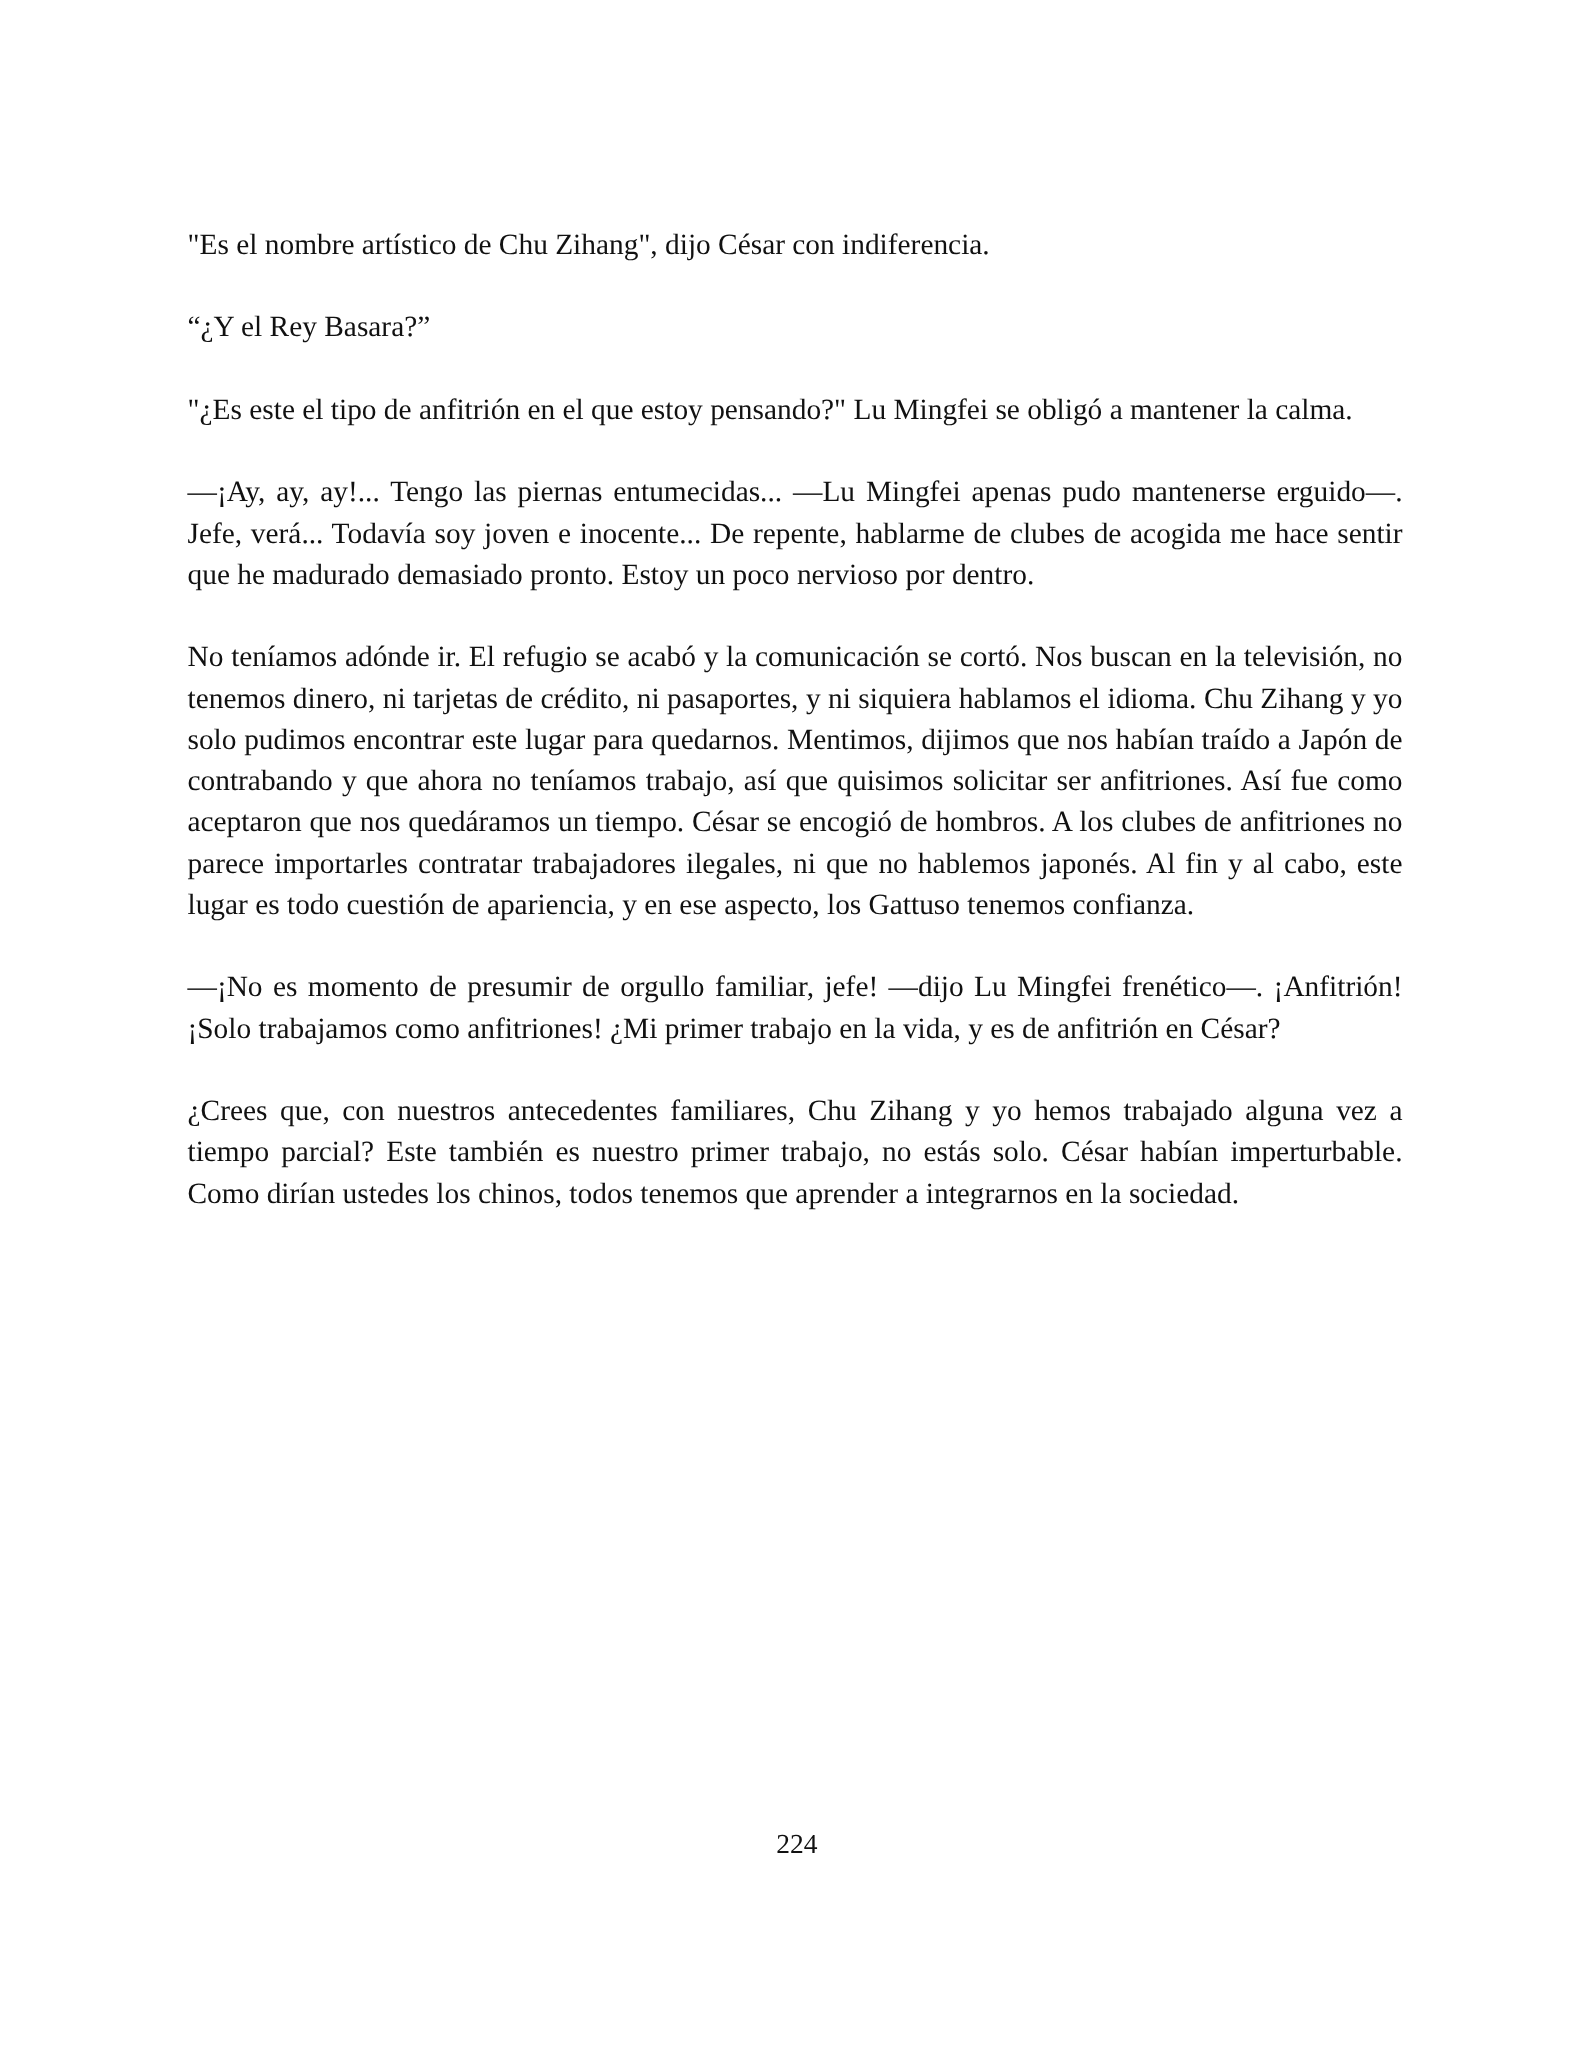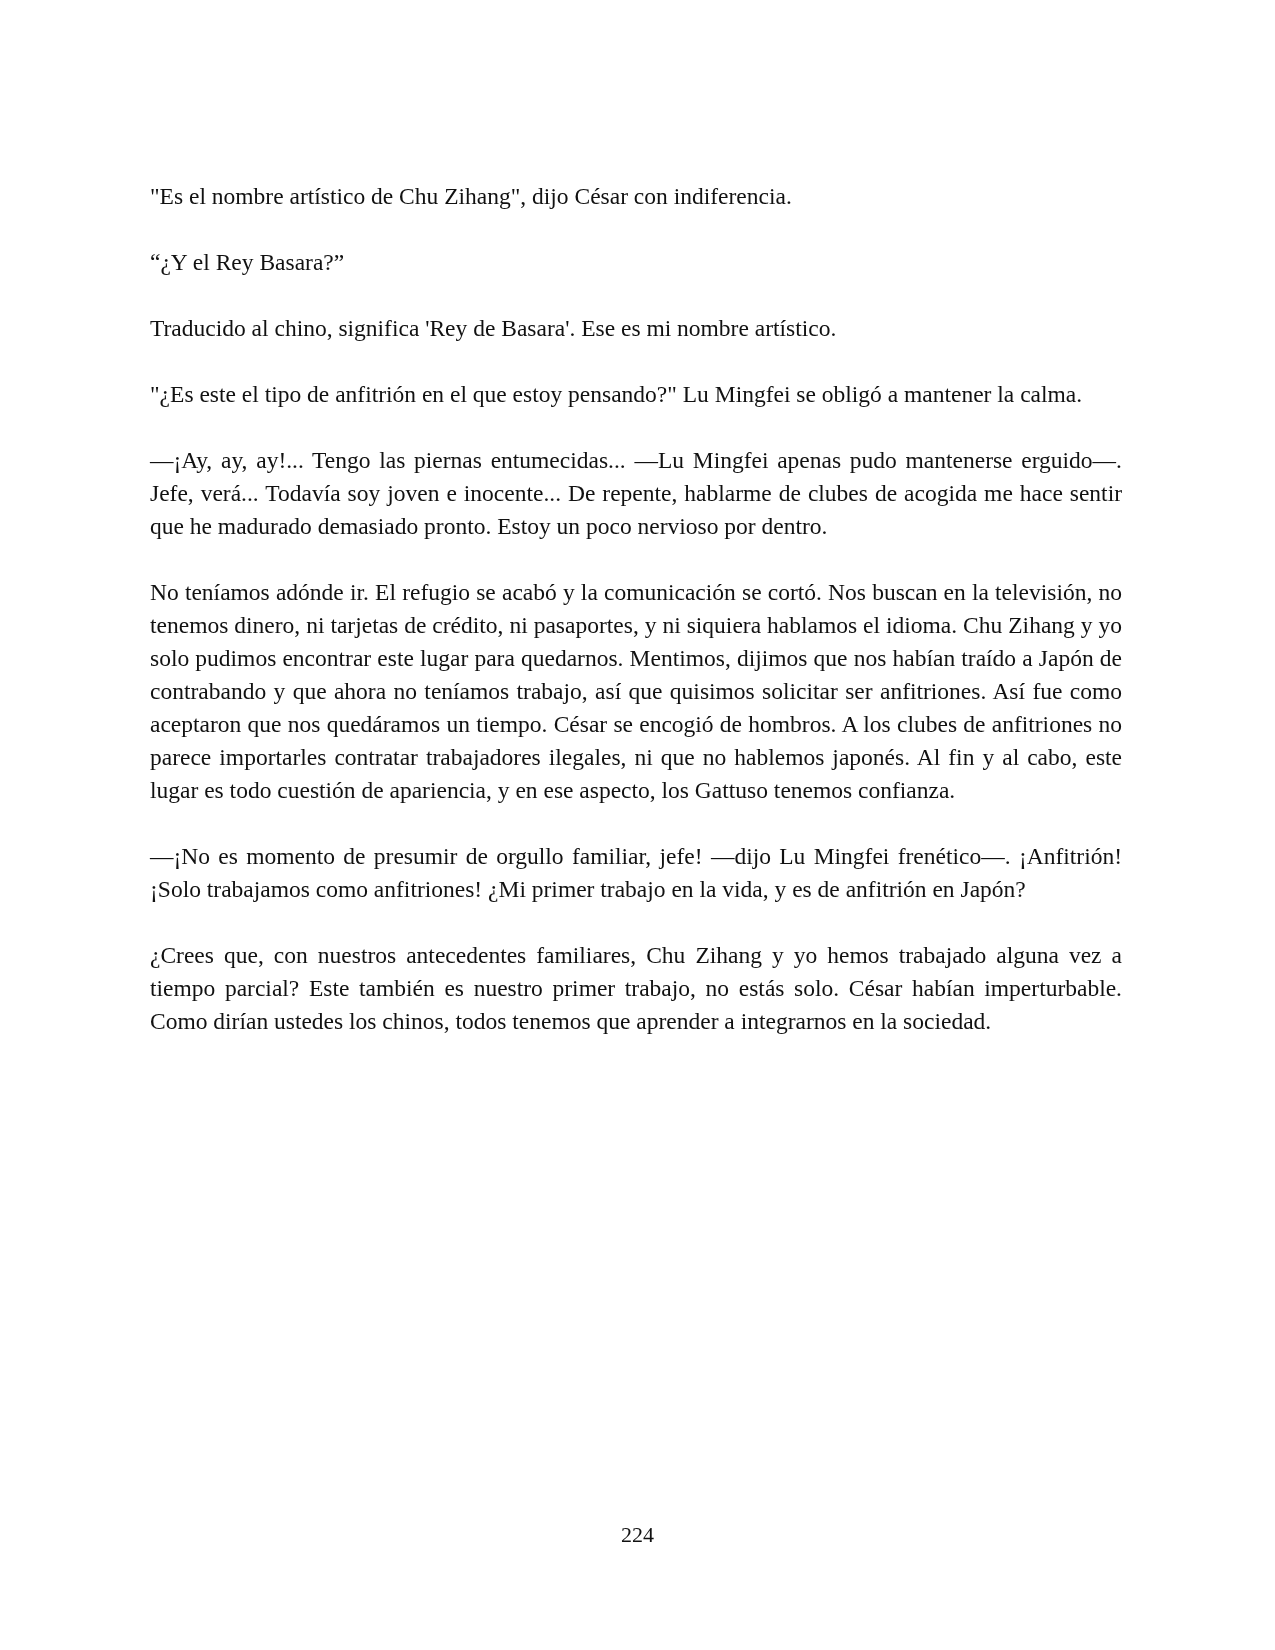--- a/index.html
+++ b/index.html
@@ -32,36 +32,35 @@
     }
     .para {
       margin: 0 0 33px 0;
       text-align: justify;
       text-align-last: left;
     }
     .page-number {
       position: absolute;
       left: 0;
       width: 1275px;
-      top: 1520px;
+      top: 1460px;
       text-align: center;
       font-family: "Liberation Serif", "DejaVu Serif", serif;
       font-size: 22px;
       line-height: 30px;
       color: #111111;
     }
   </style>
 </head>
 <body>
 
 <div class="page">
   <div class="text-block">
     <p class="para">"Es el nombre artístico de Chu Zihang", dijo César con indiferencia.</p>
     <p class="para">“¿Y el Rey Basara?”</p>
-    <p class="para">Traducido al chino, significa 'Rey de Basara'. Ese es mi nombre artístico.</p>
     <p class="para">"¿Es este el tipo de anfitrión en el que estoy pensando?" Lu Mingfei se obligó a mantener la calma.</p>
     <p class="para">—¡Ay, ay, ay!... Tengo las piernas entumecidas... —Lu Mingfei apenas pudo mantenerse erguido—. Jefe, verá... Todavía soy joven e inocente... De repente, hablarme de clubes de acogida me hace sentir que he madurado demasiado pronto. Estoy un poco nervioso por dentro.</p>
     <p class="para">No teníamos adónde ir. El refugio se acabó y la comunicación se cortó. Nos buscan en la televisión, no tenemos dinero, ni tarjetas de crédito, ni pasaportes, y ni siquiera hablamos el idioma. Chu Zihang y yo solo pudimos encontrar este lugar para quedarnos. Mentimos, dijimos que nos habían traído a Japón de contrabando y que ahora no teníamos trabajo, así que quisimos solicitar ser anfitriones. Así fue como aceptaron que nos quedáramos un tiempo. César se encogió de hombros. A los clubes de anfitriones no parece importarles contratar trabajadores ilegales, ni que no hablemos japonés. Al fin y al cabo, este lugar es todo cuestión de apariencia, y en ese aspecto, los Gattuso tenemos confianza.</p>
-    <p class="para">—¡No es momento de presumir de orgullo familiar, jefe! —dijo Lu Mingfei frenético—. ¡Anfitrión! ¡Solo trabajamos como anfitriones! ¿Mi primer trabajo en la vida, y es de anfitrión en Japón?</p>
+    <p class="para">—¡No es momento de presumir de orgullo familiar, jefe! —dijo Lu Mingfei frenético—. ¡Anfitrión! ¡Solo trabajamos como anfitriones! ¿Mi primer trabajo en la vida, y es de anfitrión en César?</p>
     <p class="para">¿Crees que, con nuestros antecedentes familiares, Chu Zihang y yo hemos trabajado alguna vez a tiempo parcial? Este también es nuestro primer trabajo, no estás solo. César habían imperturbable. Como dirían ustedes los chinos, todos tenemos que aprender a integrarnos en la sociedad.</p>
   </div>
   <div class="page-number">224</div>
 </div>
 
 </body></html>

